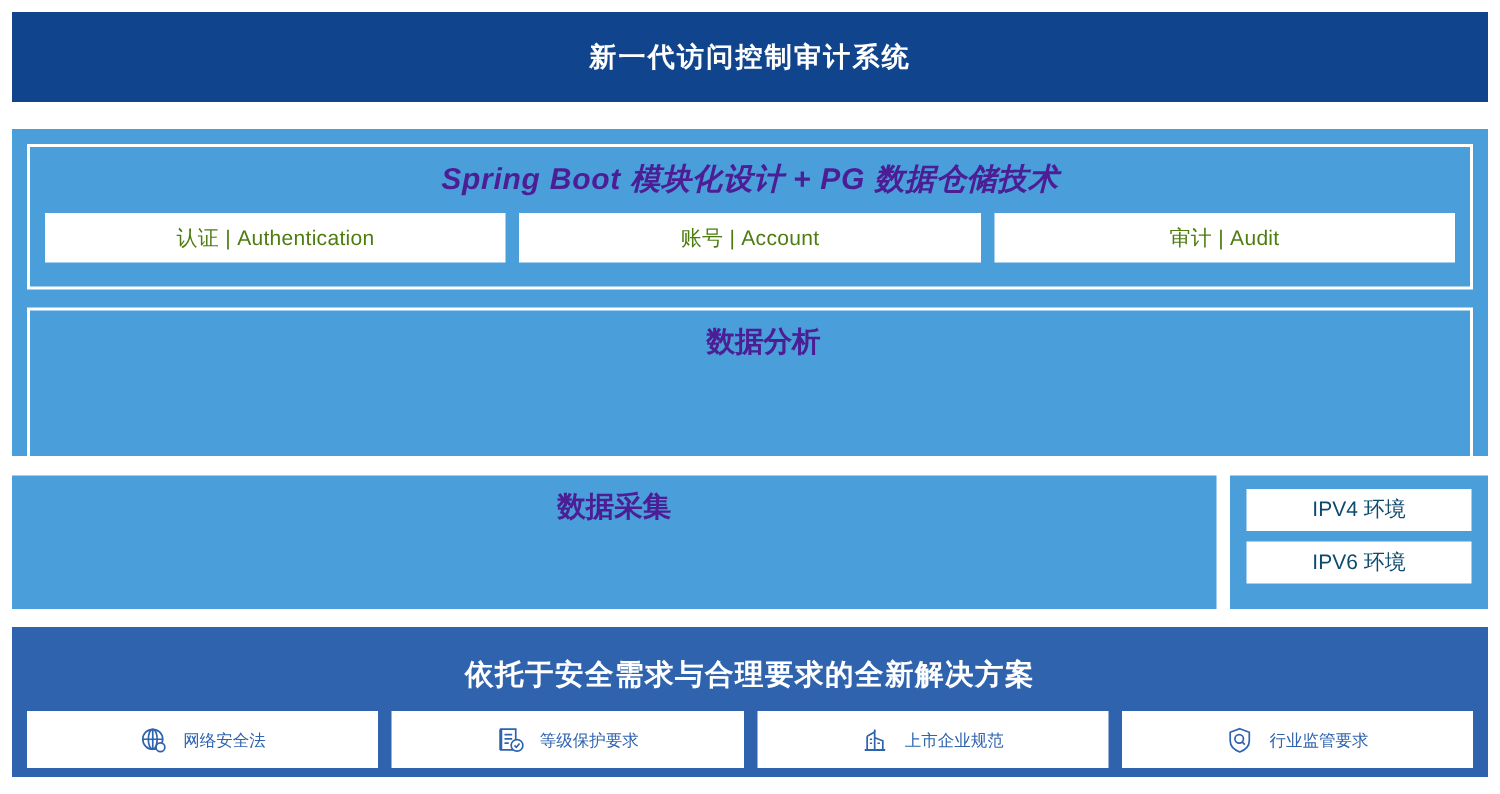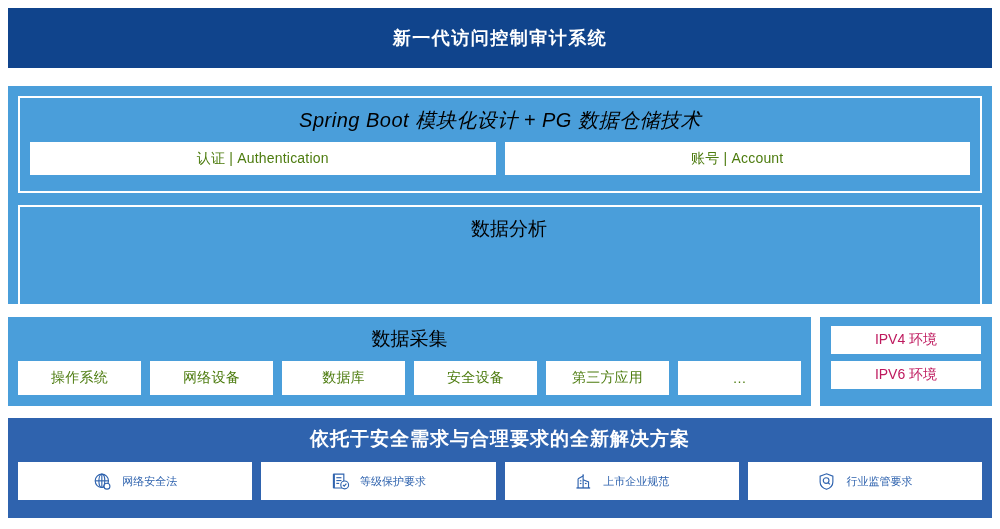--- a/index.html
+++ b/index.html
@@ -56,22 +56,22 @@
   .inner-panel {
     border: 2px solid #ffffff;
     box-sizing: border-box;
     padding: 9px 10px 12px 10px;
   }
   .inner-panel.first { height: 97px; }
   .inner-panel.second { height: 107px; margin-top: 12px; padding-left: 28px; }
 
   .panel-title {
     text-align: center;
-    color: #000000;
-    font-weight: normal;
+    color: #4c1d95;
+    font-weight: bold;
     font-size: 19px;
     line-height: 26px;
     margin-bottom: 9px;
   }
   .panel-title.italic { font-style: italic; font-size: 20px; letter-spacing: 0.5px; }
 
   .chip-row {
     display: flex;
     gap: 9px;
   }
@@ -122,34 +122,34 @@
     display: flex;
     flex-direction: column;
     gap: 7px;
   }
   .ipv-chip {
     background: #ffffff;
     height: 28px;
     display: flex;
     align-items: center;
     justify-content: center;
-    color: #be185d;
+    color: #0c4a6e;
     font-size: 14px;
   }
 
   
   .compliance-block {
     position: absolute;
     left: 8px;
     top: 418px;
     width: 984px;
     height: 100px;
     background: #2F63AE;
     box-sizing: border-box;
-    padding: 8px 10px 11px 10px;
+    padding: 20px 10px 11px 10px;
   }
   .compliance-title {
     text-align: center;
     color: #ffffff;
     font-weight: bold;
     font-size: 19px;
     letter-spacing: 1px;
     line-height: 26px;
     margin-bottom: 10px;
   }
@@ -177,41 +177,34 @@
     <div class="header-title">新一代访问控制审计系统</div>
   </div>
 
   <div class="platform-block">
 
     <div class="inner-panel first">
       <div class="panel-title italic">Spring Boot 模块化设计 + PG 数据仓储技术</div>
       <div class="chip-row">
         <div class="chip">认证 | Authentication</div>
         <div class="chip">账号 | Account</div>
+        <div class="chip">审计 | Audit</div>
       </div>
     </div>
 
     <div class="inner-panel second">
       <div class="panel-title">数据分析</div>
     </div>
 
   </div>
 
   <div class="collect-row">
 
     <div class="collect-block">
       <div class="panel-title">数据采集</div>
-      <div class="collect-chip-row">
-        <div class="chip">操作系统</div>
-        <div class="chip">网络设备</div>
-        <div class="chip">数据库</div>
-        <div class="chip">安全设备</div>
-        <div class="chip">第三方应用</div>
-        <div class="chip">…</div>
-      </div>
     </div>
 
     <div class="ipv-block">
       <div class="ipv-chip">IPV4 环境</div>
       <div class="ipv-chip">IPV6 环境</div>
     </div>
 
   </div>
 
   <div class="compliance-block">

